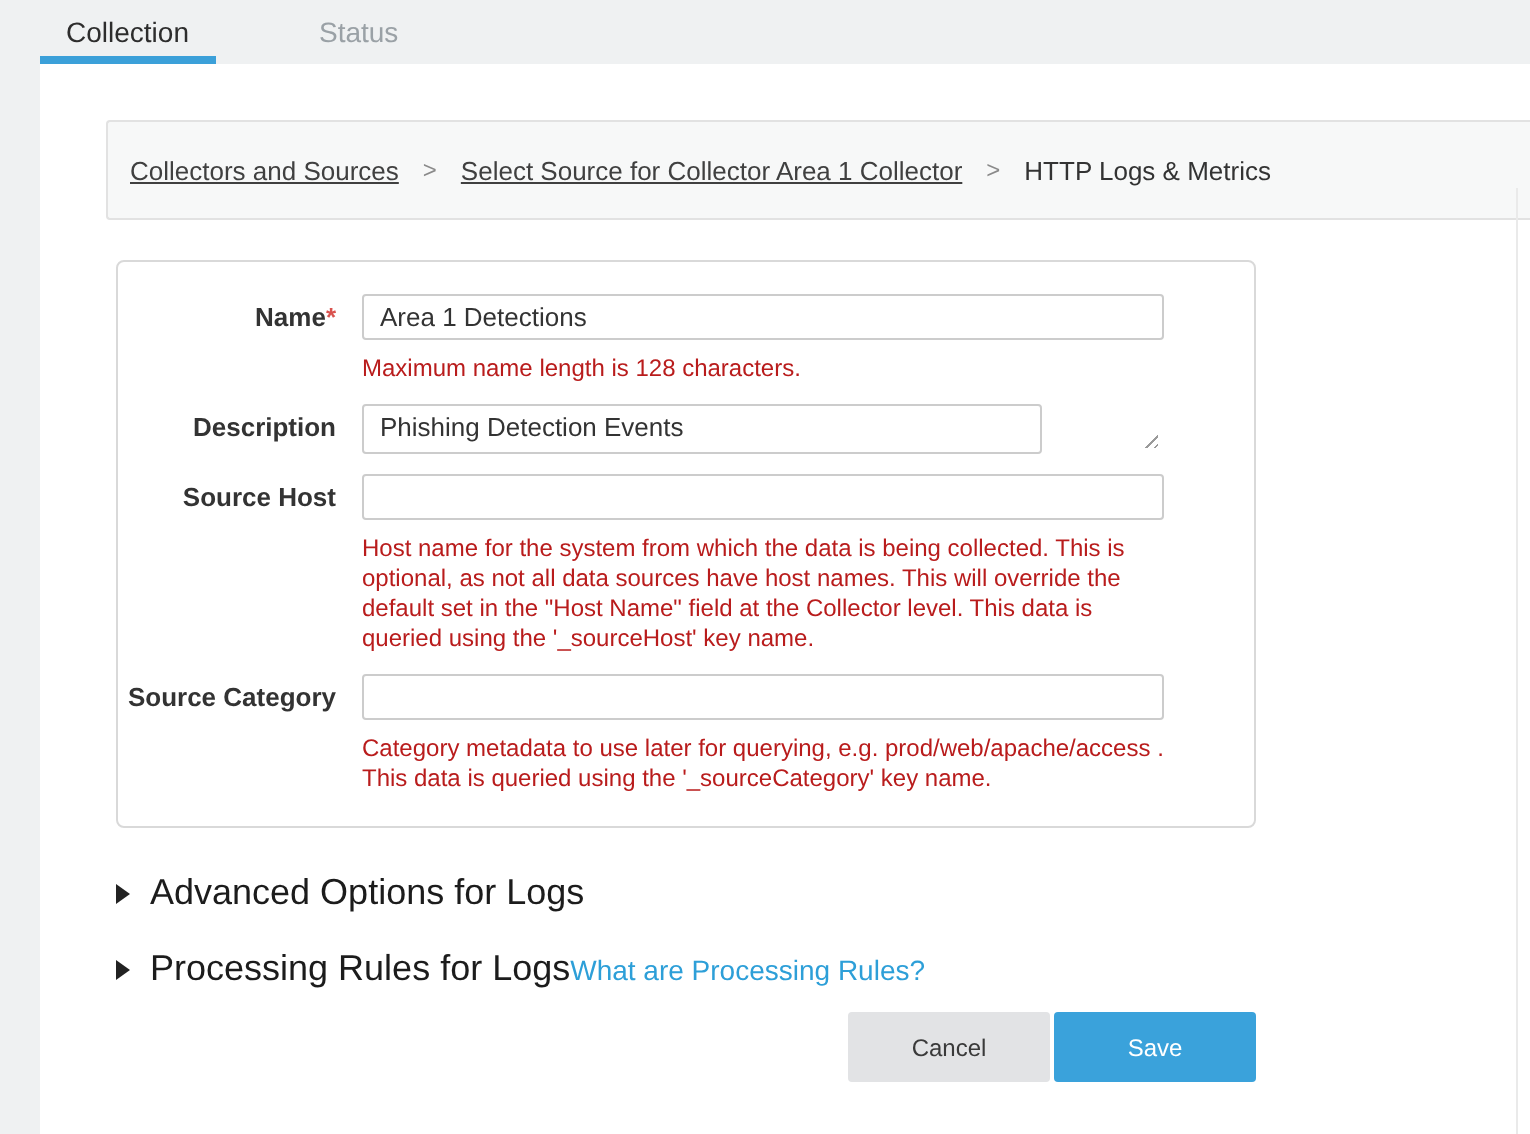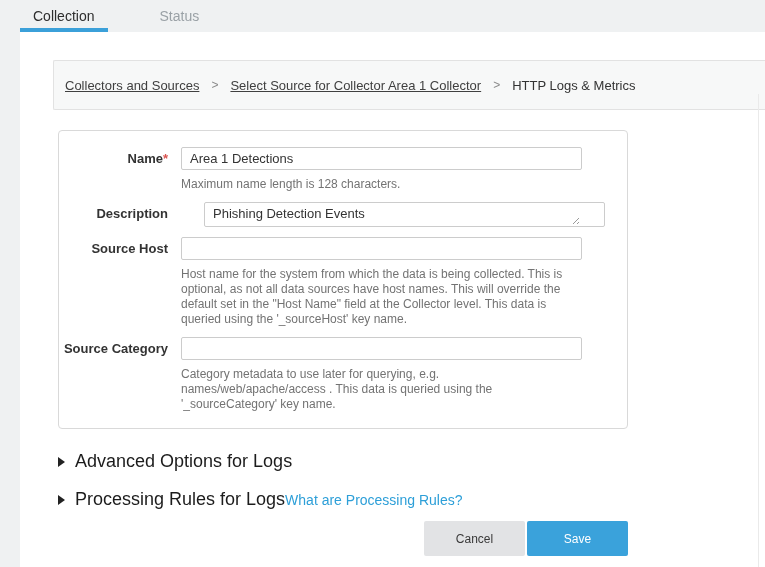--- a/index.html
+++ b/index.html
@@ -78,44 +78,43 @@
     border:1px solid #cccccc;
     border-radius:2px;
     padding:0 8px;
     font-family:"Liberation Sans", sans-serif;
     font-size:13px; color:#333;
     background:#fff;
     outline:none;
   }
   .ta-wrap{ position:relative; width:401px; }
   .ttextarea{
-    width:401px; height:25px;
+    width:340px; height:25px;
     box-sizing:border-box;
     border:1px solid #cccccc;
     border-radius:2px;
     padding:3px 8px 0 8px;
     font-family:"Liberation Sans", sans-serif;
     font-size:13px; color:#333;
     resize:none; overflow:hidden;
     outline:none;
     display:block;
-    margin-left:23px;
   }
   .resize-handle{
     position:absolute; right:3px; bottom:3px;
     width:9px; height:9px;
     background:repeating-linear-gradient(135deg, transparent 0 2px, #9a9a9a 2px 3px);
     clip-path:polygon(100% 0, 100% 100%, 0 100%);
     cursor:nwse-resize;
   }
   .helper{
     margin-top:7px;
     width:404px;
     font-size:12px; line-height:15px;
-    color:#737373;
+    color:#b91c1c;
   }
   .helper.tight{ margin-bottom:2px; }
   
   .section-row{
     margin-left:38px; width:570px;
     display:flex; align-items:center;
   }
   .section-row.first{ margin-top:22px; }
   .section-row.second{ margin-top:17px; }
   .section-head{ display:flex; align-items:center; cursor:pointer; }
@@ -190,21 +189,21 @@
       <div class="fcontrol">
         <input class="tinput" type="text" value="" style="">
         <div class="helper">Host name for the system from which the data is being collected. This is optional, as not all data sources have host names. This will override the default set in the "Host Name" field at the Collector level. This data is queried using the '_sourceHost' key name.</div>
       </div>
     </div>
 
     <div class="row">
       <div class="flabel">Source Category</div>
       <div class="fcontrol">
         <input class="tinput" type="text" value="" style="">
-        <div class="helper tight">Category metadata to use later for querying, e.g. names/web/apache/access . This data is queried using the '_sourceCategory' key name.</div>
+        <div class="helper tight">Category metadata to use later for querying, e.g. prod/web/apache/access . This data is queried using the '_sourceCategory' key name.</div>
       </div>
     </div>
 
   </div>
 
   <div class="section-row first">
     <div class="section-head">
       <span class="caret"></span>
       <span class="section-label">Advanced Options for Logs</span>
     </div>

